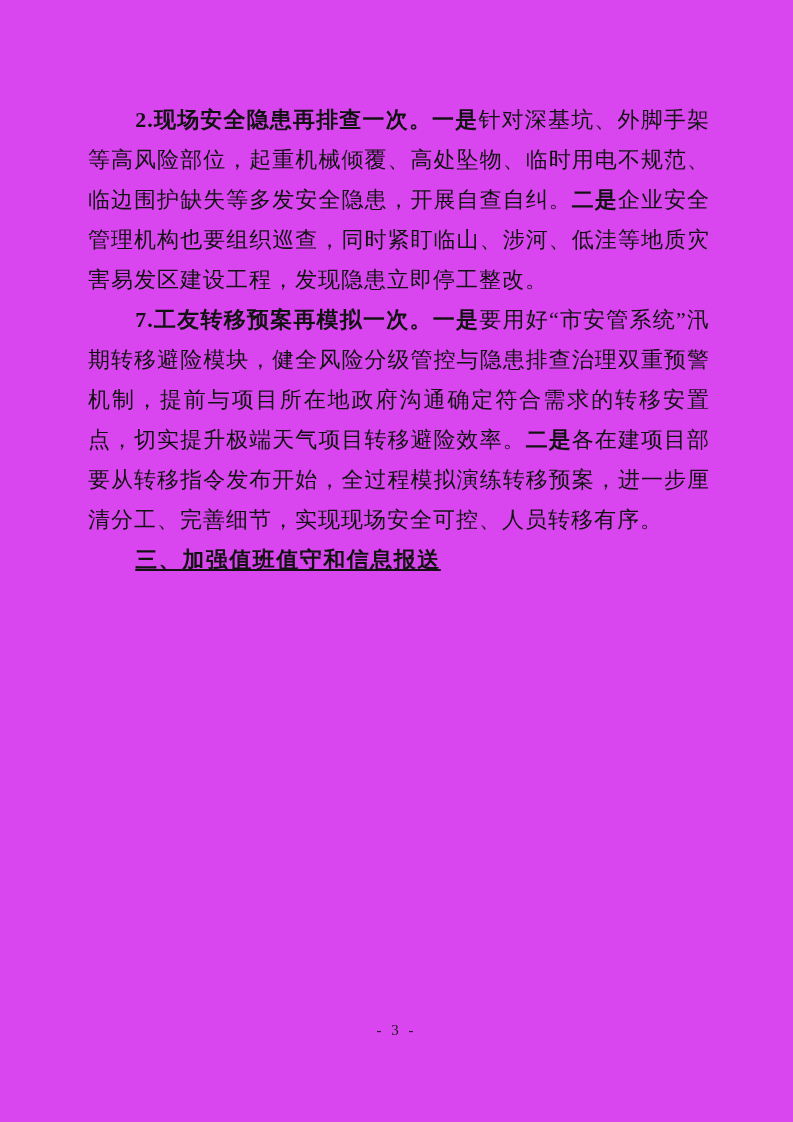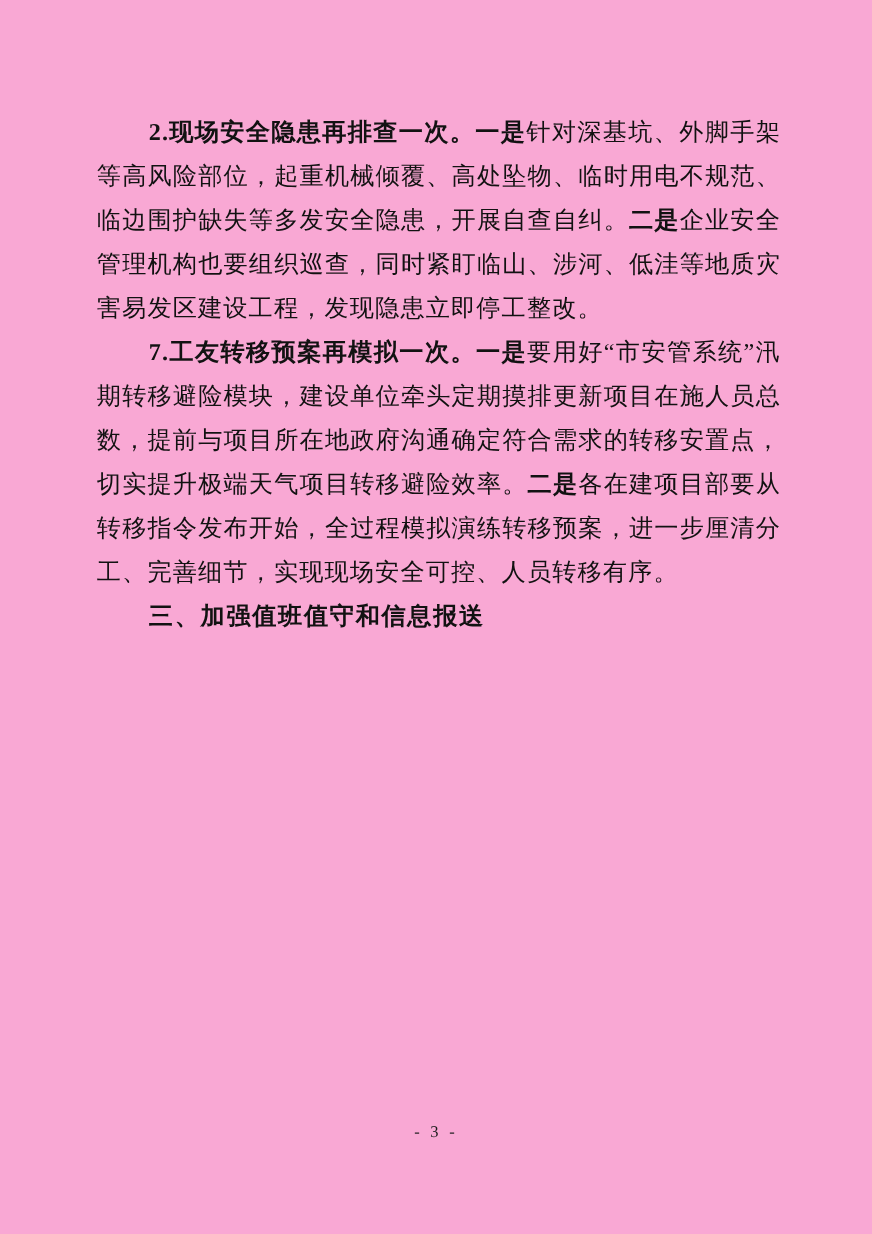--- a/index.html
+++ b/index.html
@@ -4,21 +4,21 @@
 <style>
   html, body {
     margin: 0;
     padding: 0;
     background: #ffffff;
   }
   .page {
     position: relative;
     width: 793px;
     height: 1122px;
-    background: #f9a8d4;
+    background: #d946ef;
     overflow: hidden;
     font-family: "Liberation Serif", "DejaVu Serif", serif;
     color: #121212;
   }
   .doc-body {
     position: absolute;
     left: 88px;
     top: 100px;
     width: 622px;
     font-size: 22px;
@@ -32,36 +32,37 @@
     padding: 0;
     text-indent: 2.15em;
   }
   .doc-body .bold {
     font-weight: bold;
   }
   .doc-body p.heading {
     font-family: "Liberation Sans", "DejaVu Sans", sans-serif;
     font-weight: bold;
     letter-spacing: 1.5px;
+    text-decoration: underline;
   }
   .page-number {
     position: absolute;
     left: 0;
     right: 0;
     top: 1022px;
     text-align: center;
     font-size: 15px;
     letter-spacing: 3px;
     color: #1c1c1c;
     font-family: "Liberation Serif", "DejaVu Serif", serif;
   }
 </style>
 </head>
 <body>
 
 <div class="page">
   <div class="doc-body">
       <p class="para"><span class="bold">2.现场安全隐患再排查一次。一是</span><span>针对深基坑、外脚手架等高风险部位，起重机械倾覆、高处坠物、临时用电不规范、临边围护缺失等多发安全隐患，开展自查自纠。</span><span class="bold">二是</span><span>企业安全管理机构也要组织巡查，同时紧盯临山、涉河、低洼等地质灾害易发区建设工程，发现隐患立即停工整改。</span></p>
-      <p class="para"><span class="bold">7.工友转移预案再模拟一次。一是</span><span>要用好“市安管系统”汛期转移避险模块，建设单位牵头定期摸排更新项目在施人员总数，提前与项目所在地政府沟通确定符合需求的转移安置点，切实提升极端天气项目转移避险效率。</span><span class="bold">二是</span><span>各在建项目部要从转移指令发布开始，全过程模拟演练转移预案，进一步厘清分工、完善细节，实现现场安全可控、人员转移有序。</span></p>
+      <p class="para"><span class="bold">7.工友转移预案再模拟一次。一是</span><span>要用好“市安管系统”汛期转移避险模块，健全风险分级管控与隐患排查治理双重预警机制，提前与项目所在地政府沟通确定符合需求的转移安置点，切实提升极端天气项目转移避险效率。</span><span class="bold">二是</span><span>各在建项目部要从转移指令发布开始，全过程模拟演练转移预案，进一步厘清分工、完善细节，实现现场安全可控、人员转移有序。</span></p>
       <p class="heading"><span class="bold">三、加强值班值守和信息报送</span></p>
     </div>
   <div class="page-number">- 3 -</div>
 </div>
 
 </body></html>

